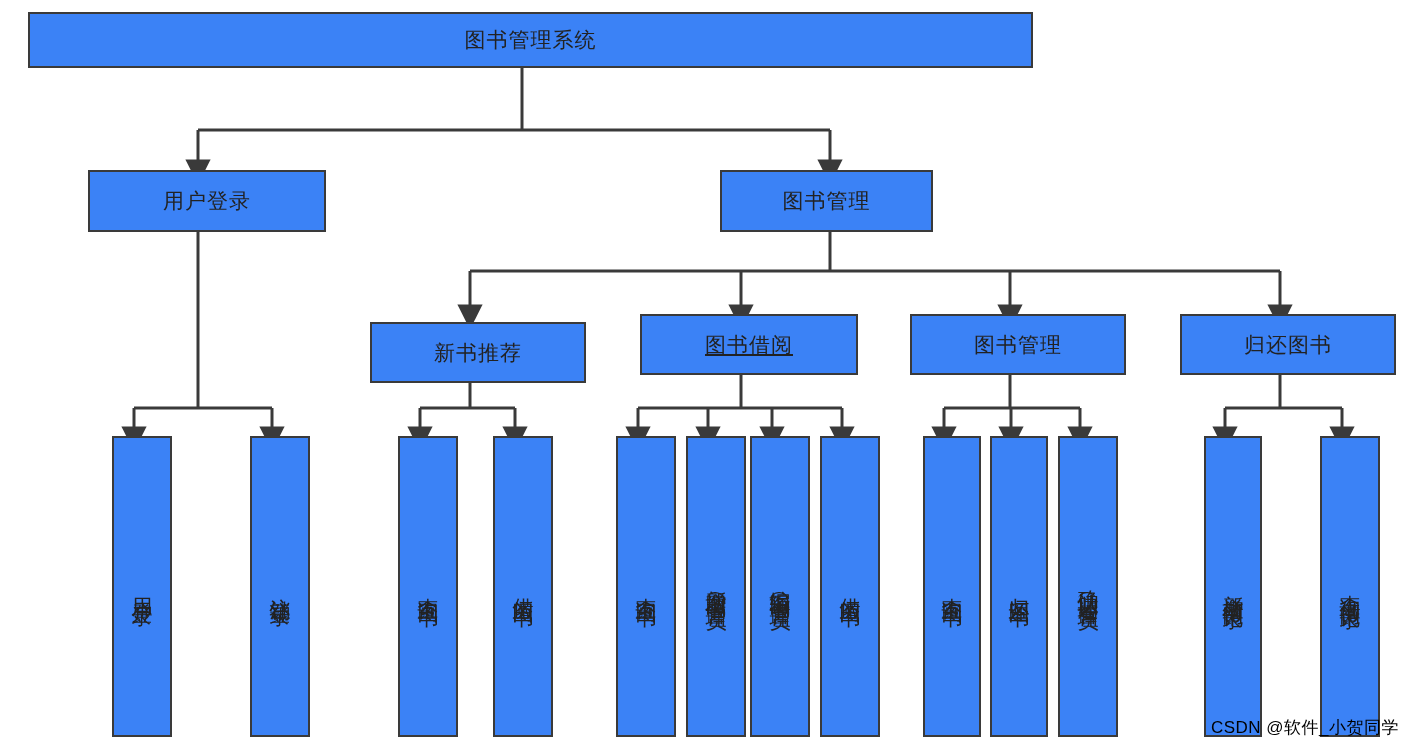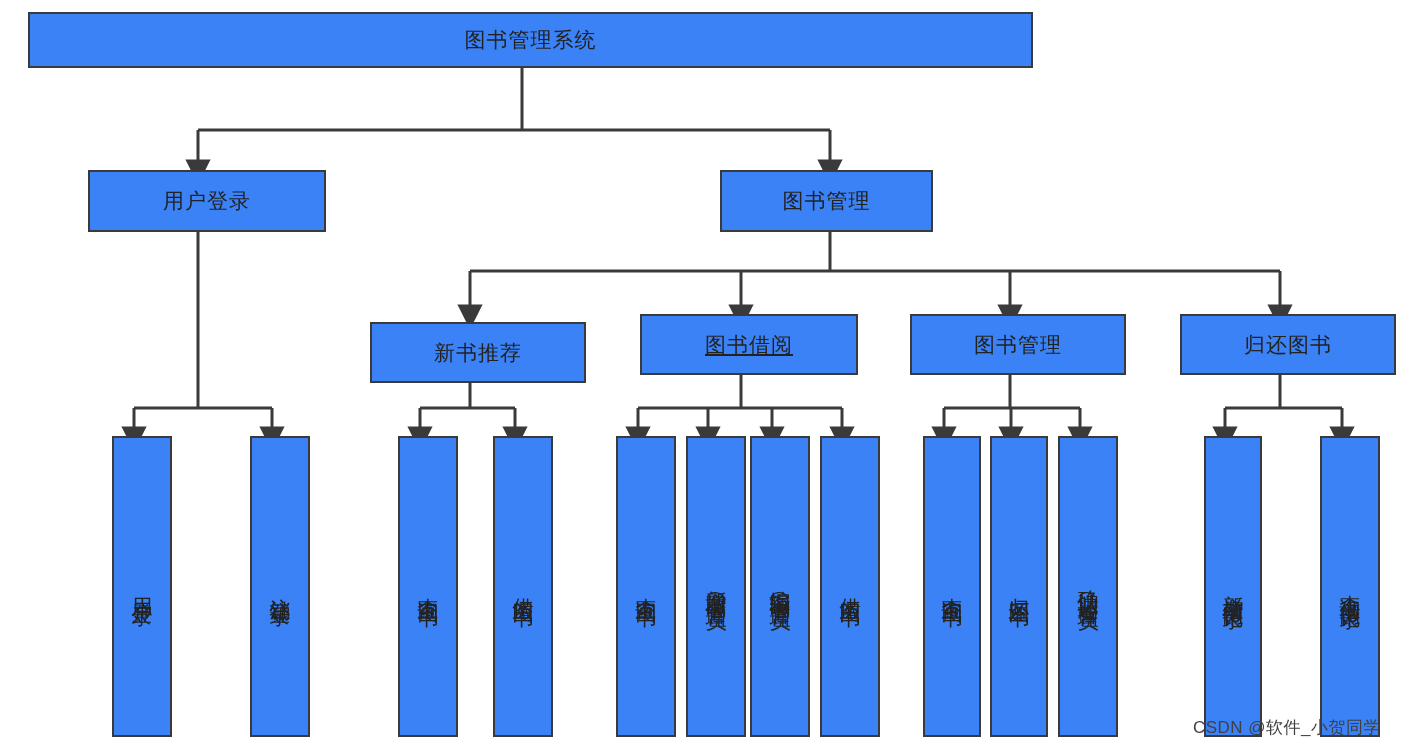--- a/index.html
+++ b/index.html
@@ -47,24 +47,24 @@
     letter-spacing: 3px;
     line-height: 1.05;
     padding: 4px 0;
   }
   .node-label {
     display: block;
     white-space: nowrap;
   }
   #watermark {
     position: absolute;
-    right: 24px;
+    right: 6px;
     bottom: 8px;
     font-size: 17px;
-    color: #404040;
+    color: #000000;
     letter-spacing: 0.5px;
     z-index: 5;
     white-space: nowrap;
   }
 </style>
 </head>
 <body>
 
 <div id="canvas">
 

